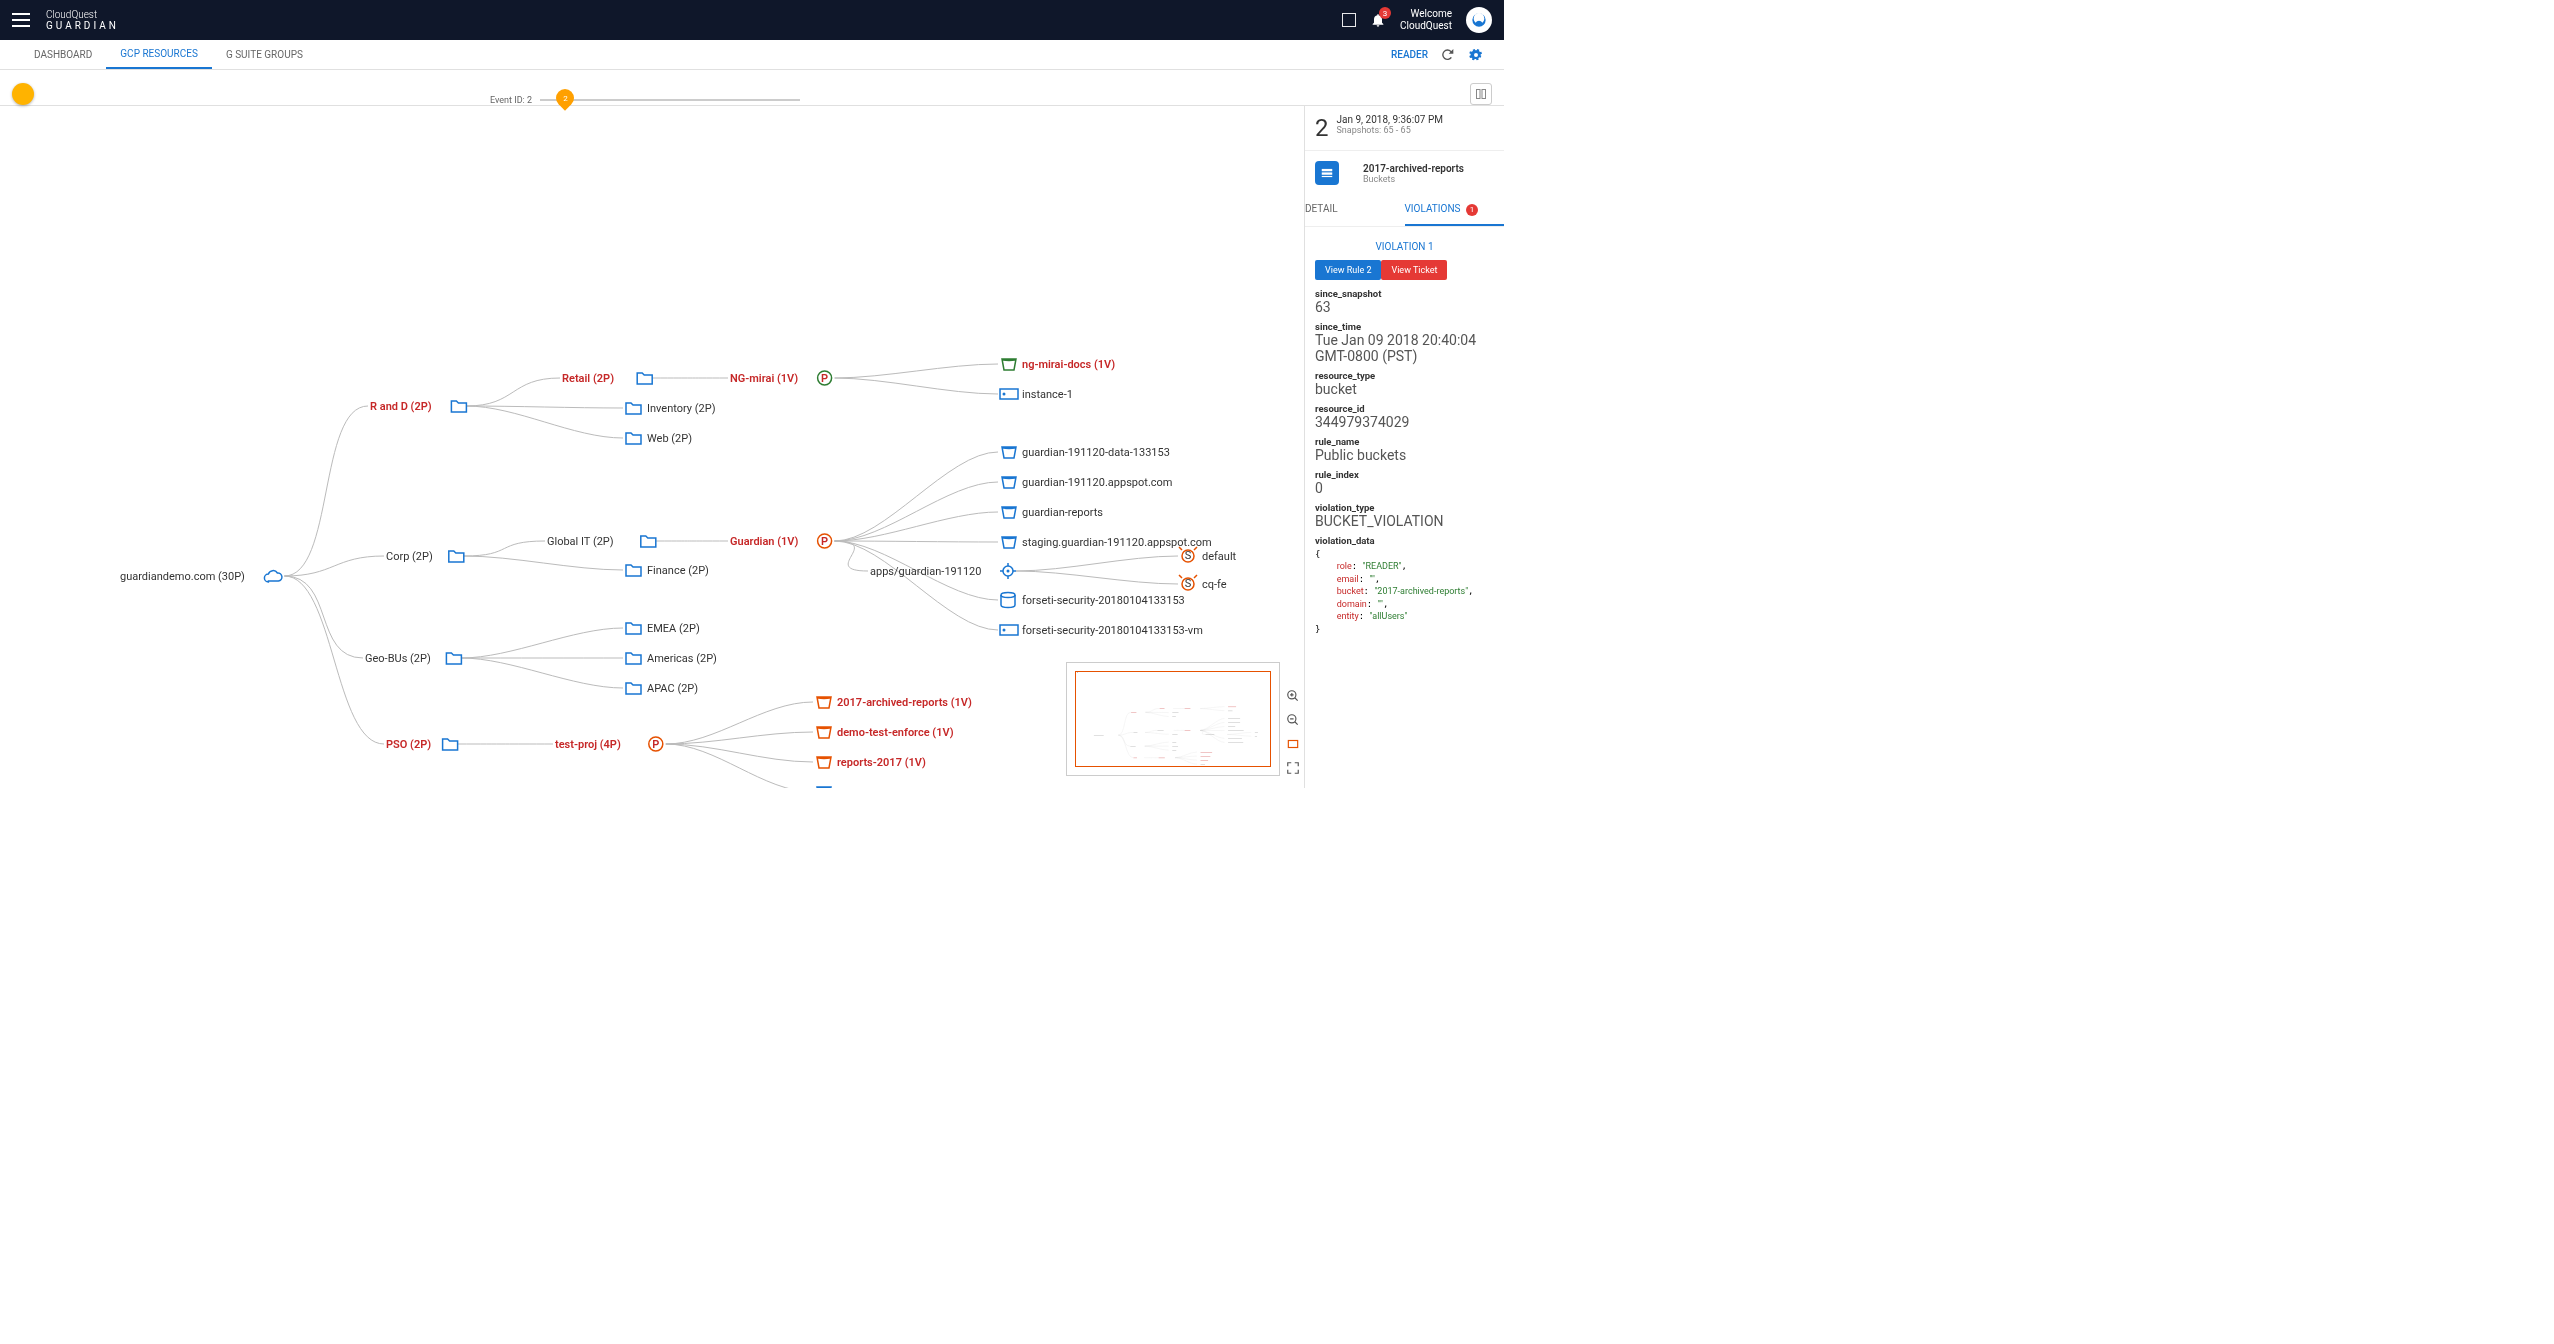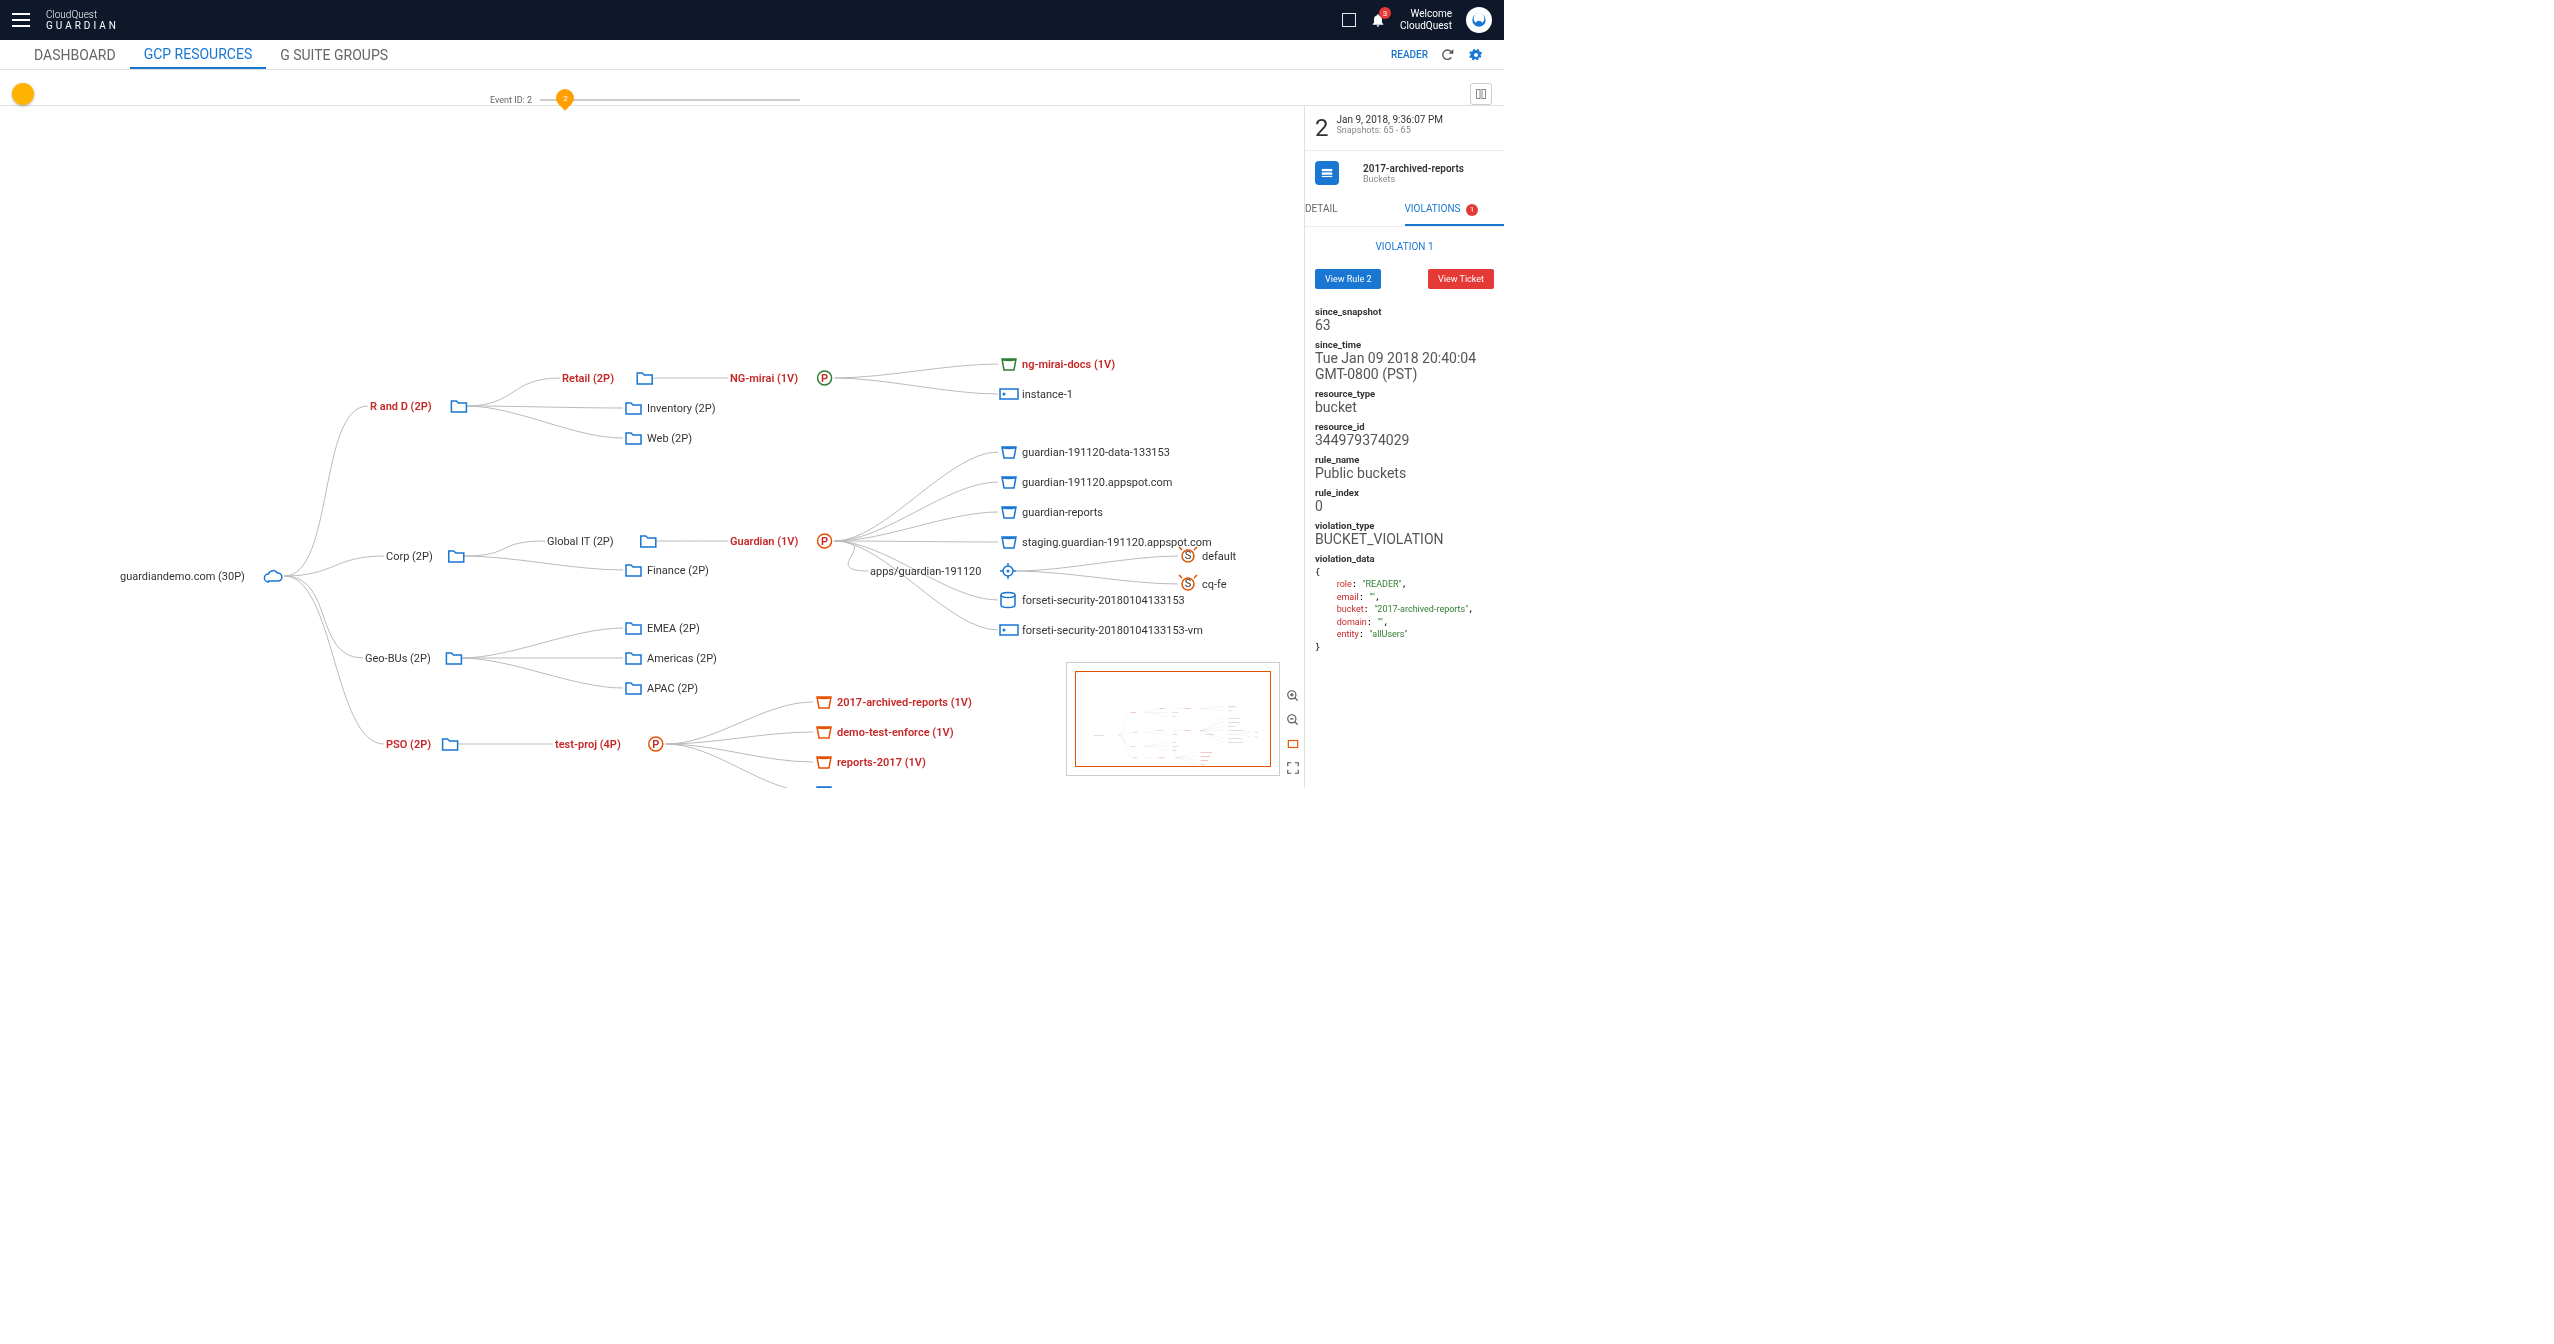--- a/index.html
+++ b/index.html
@@ -12,21 +12,21 @@
 .logo .name{letter-spacing:3px;font-weight:400}
 .header-right{margin-left:auto;display:flex;align-items:center;gap:14px}
 .fullscreen-icon{width:14px;height:14px;border:1.5px solid #fff;opacity:.9;cursor:pointer;position:relative}
 .bell{position:relative;width:16px;height:16px;cursor:pointer}
 .bell svg{width:16px;height:16px;fill:#fff}
 .bell .badge{position:absolute;top:-5px;right:-5px;background:#e53935;color:#fff;border-radius:50%;width:12px;height:12px;font-size:8px;display:flex;align-items:center;justify-content:center}
 .welcome{font-size:10px;text-align:right;line-height:1.2}
 .avatar{width:26px;height:26px;background:#fff;border-radius:50%;display:flex;align-items:center;justify-content:center}
 .avatar svg{width:16px;height:16px;fill:#1976d2}
 .tabs{height:30px;display:flex;align-items:center;padding:0 20px;border-bottom:1px solid #e0e0e0;position:relative}
-.tab{font-size:14px;color:#666;padding:6px 14px;height:100%;display:flex;align-items:center;cursor:pointer}
+.tab{font-size:10px;color:#666;padding:6px 14px;height:100%;display:flex;align-items:center;cursor:pointer}
 .tab.active{color:#1976d2;border-bottom:2px solid #1976d2}
 .tabs-right{margin-left:auto;display:flex;align-items:center;gap:12px}
 .filters-btn{color:#1976d2;font-size:10px;font-weight:500;cursor:pointer}
 .icon-btn{width:16px;height:16px;cursor:pointer;fill:#555}
 .subhead{height:36px;border-bottom:1px solid #e0e0e0;display:flex;align-items:flex-end;padding:0 12px;position:relative}
 .circle-btn{width:22px;height:22px;background:#ffb300;border-radius:50%;border:none;cursor:pointer;box-shadow:0 1px 3px rgba(0,0,0,.3)}
 .event-ctl{position:absolute;left:490px;display:flex;align-items:center;font-size:9px;color:#666}
 .slider{width:260px;height:2px;background:#ccc;margin-left:8px;position:relative}
 .slider .knob{position:absolute;left:16px;top:-10px;width:18px;height:18px;background:#ffa000;border-radius:50% 50% 50% 0;transform:rotate(-45deg);display:flex;align-items:center;justify-content:center;color:#fff;font-size:8px}
 .slider .knob span{transform:rotate(45deg)}
@@ -42,21 +42,21 @@
 .resource-head{display:flex;align-items:center;padding:10px;gap:24px}
 .res-icon{width:24px;height:24px;background:#1976d2;border-radius:4px;display:flex;align-items:center;justify-content:center}
 .res-info .name{font-size:10px;font-weight:600;color:#333}
 .res-info .type{font-size:9px;color:#888}
 .detail-tabs{display:flex;border-bottom:1px solid #eee}
 .detail-tab{flex:1;font-size:10px;padding:8px 0;color:#666;cursor:pointer}
 .detail-tab.active{color:#1976d2;border-bottom:2px solid #1976d2}
 .v-badge{background:#e53935;color:#fff;border-radius:50%;width:12px;height:12px;display:inline-flex;align-items:center;justify-content:center;font-size:8px;margin-left:3px}
 .side-body{padding:8px 10px;overflow-y:auto;font-size:10px}
 .v-title{text-align:center;color:#1976d2;font-size:10px;margin:6px 0}
-.btns{display:flex;justify-content:space-between;margin:17px 0}
+.btns{display:flex;margin:8px 0}
 .btn{font-size:9px;padding:5px 10px;border:none;border-radius:2px;color:#fff;cursor:pointer}
 .btn.blue{background:#1976d2}
 .btn.red{background:#e53935}
 .field{margin:6px 0}
 .field .k{font-weight:700;font-size:9.5px;color:#333}
 .field .v{color:#555;font-size:14px}
 pre.json{font-family:monospace;font-size:9px;line-height:1.4;margin-top:2px}
 pre.json .key{color:#c62828}
 pre.json .str{color:#2e7d32}
 .node text{font-size:11px}

